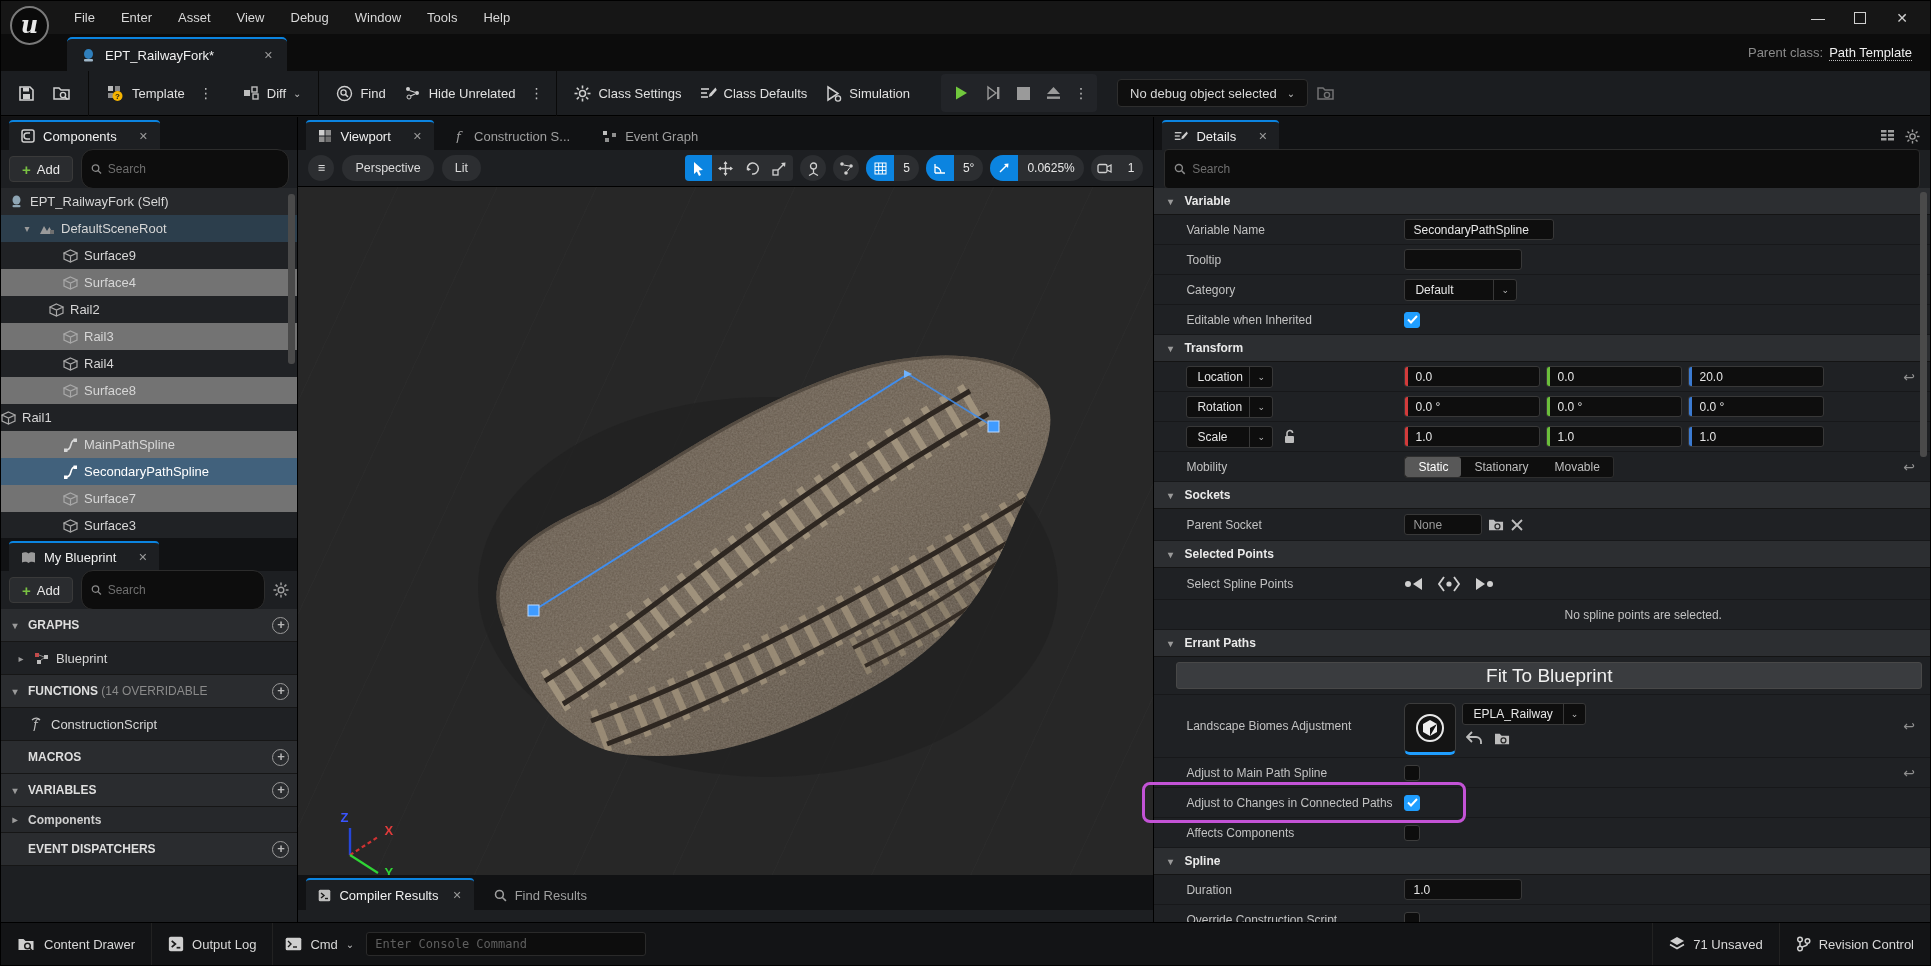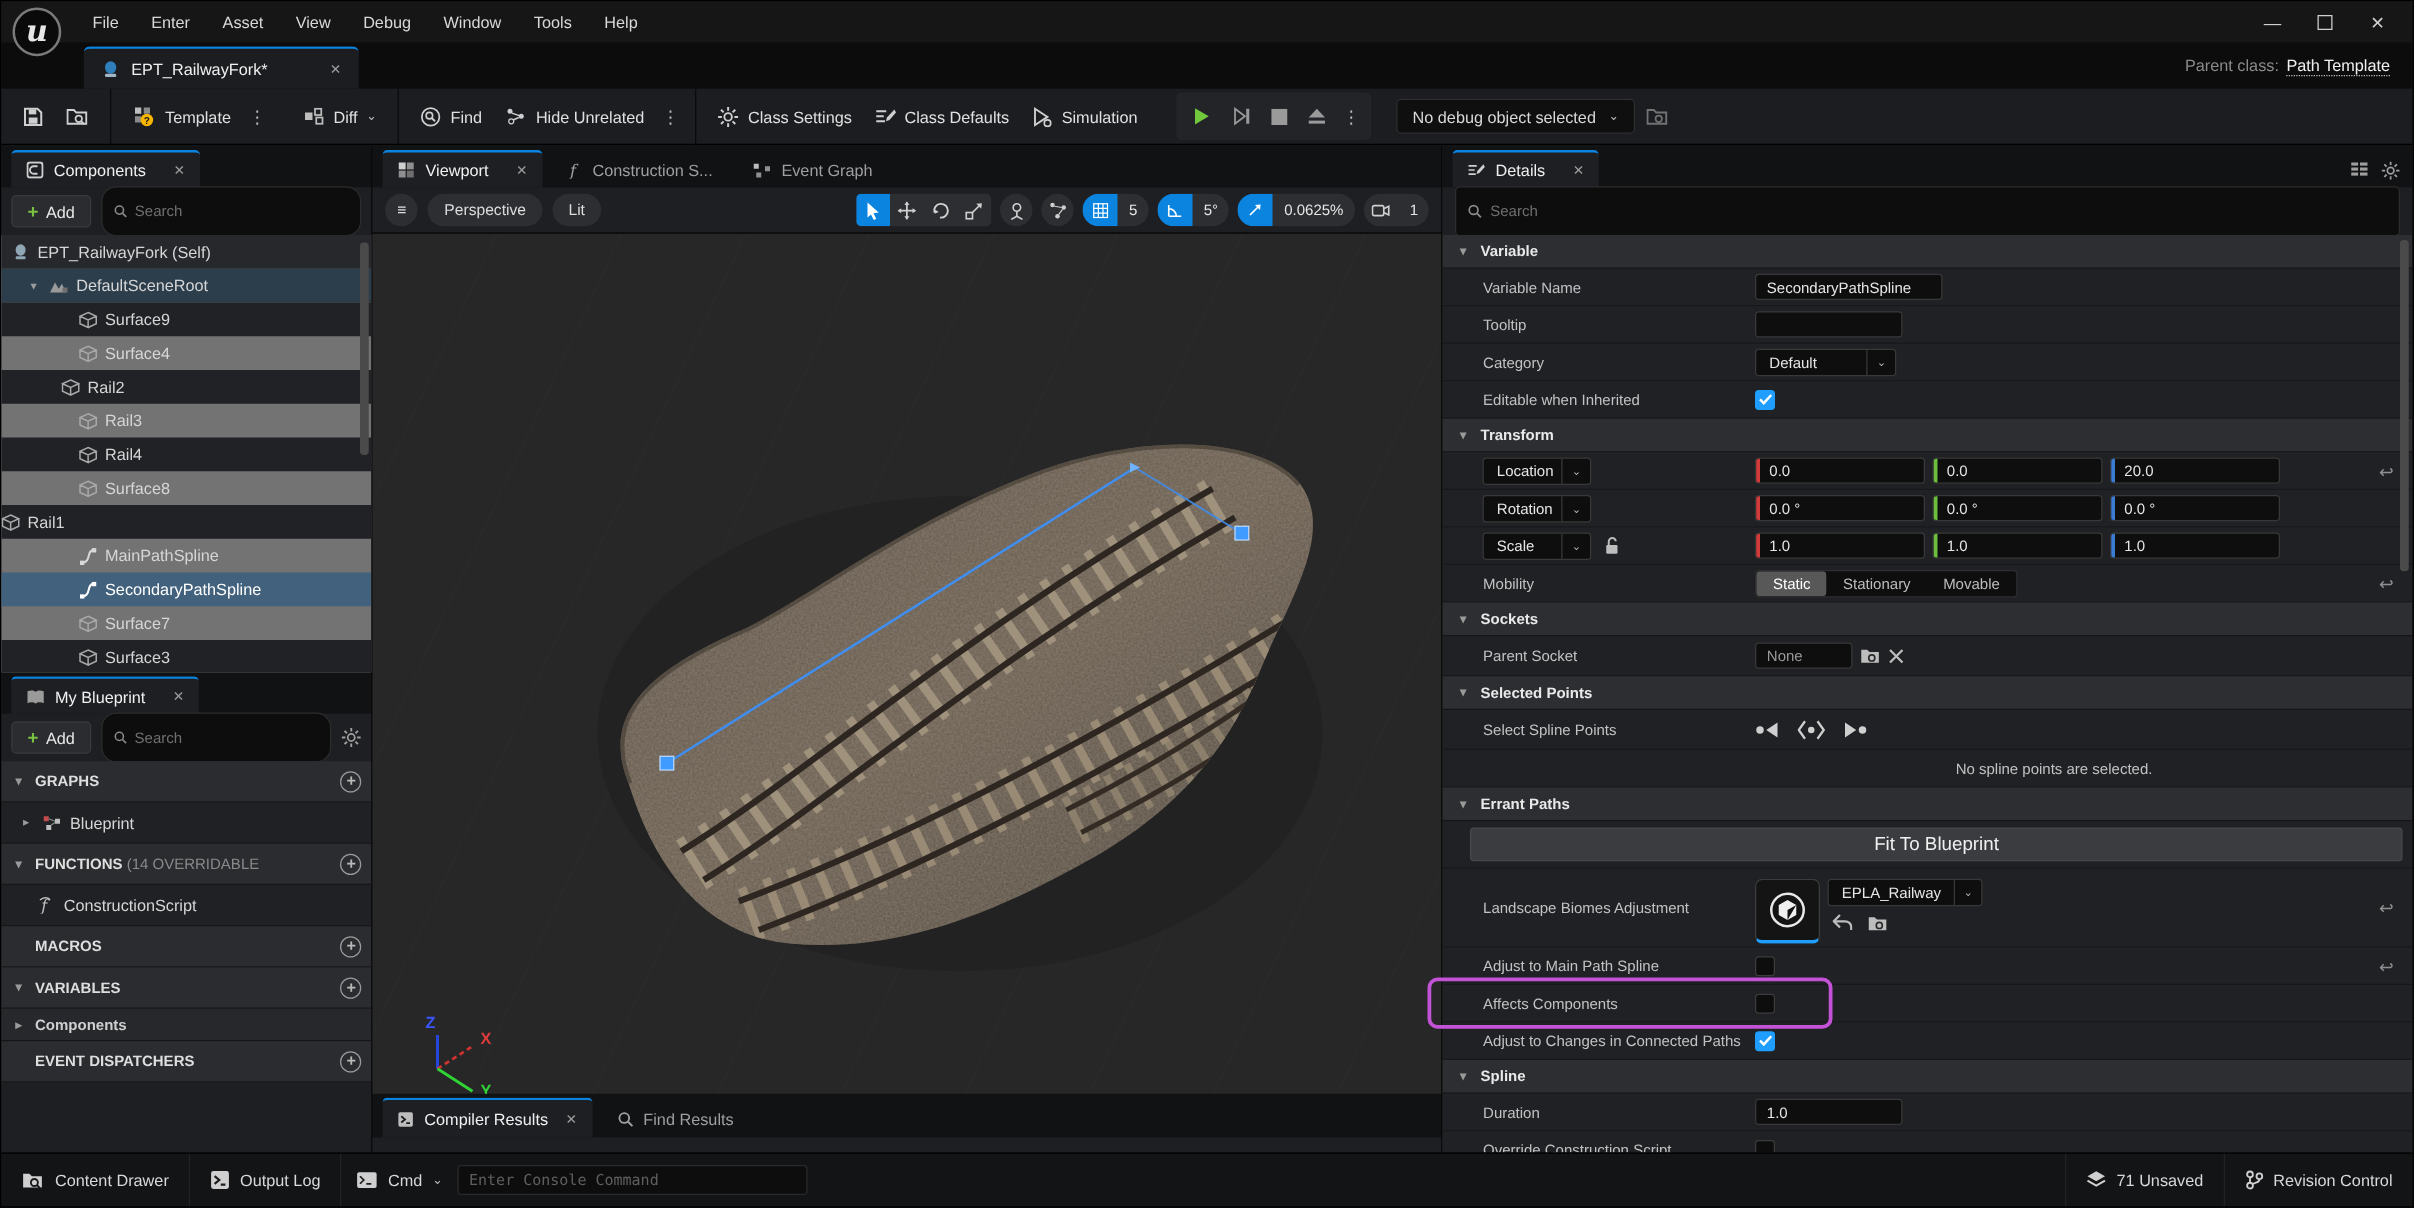--- a/index.html
+++ b/index.html
@@ -100,21 +100,21 @@
   .numf.r::before { background:#d23b3b; } .numf.g::before { background:#6bbf3c; } .numf.b::before { background:#3b7bd2; }
   .dropdown { background:#0e0e0e; border:1px solid #383838; border-radius:3px; height:22px; display:flex; align-items:center; font-size:12px; color:#e6e6e6; }
   .dropdown .dd-t { padding:0 10px; }
   .dropdown .dd-c { border-left:1px solid #383838; padding:0 7px; color:#bdbdbd; font-size:9px; height:100%; display:flex; align-items:center; }
   .cb { width:16px; height:16px; background:#0d0d0d; border:1px solid #3c3c3c; border-radius:3px; display:flex; align-items:center; justify-content:center; }
   .cb.on { background:#1f9eff; border-color:#1f9eff; }
   .mob { display:flex; background:#0e0e0e; border:1px solid #2e2e2e; border-radius:3px; overflow:hidden; height:22px; }
   .mob span { padding:0 13px; line-height:20px; font-size:12px; color:#bdbdbd; }
   .mob span.on { background:#585858; color:#fff; border-radius:3px; }
   .fitbtn-row { height:38px; display:flex; align-items:center; background:#1f2124; border-bottom:1px solid #17181a; padding:0 8px 0 22px; }
-  .fitbtn { flex:1; height:27px; background:#3a3c3f; border:1px solid #484848; border-radius:3px; color:#f0f0f0; font-size:15px; display:flex; align-items:center; justify-content:center; }
+  .fitbtn { flex:1; height:27px; background:#3a3c3f; border:1px solid #484848; border-radius:3px; color:#f0f0f0; font-size:19px; display:flex; align-items:center; justify-content:center; }
   .lrow { height:63px; }
   .thumb { width:52px; height:52px; background:#141414; border:1px solid #3c3c3c; border-bottom:3px solid #1f9eff; border-radius:6px; display:flex; align-items:center; justify-content:center; }
   .centermsg { justify-content:center; color:#c2c2c2; }
   .hl-box { position:absolute; left:1141px; top:781px; width:324px; height:41px; border:3px solid #c353d6; border-radius:8px; z-index:60; pointer-events:none; }
 
   
   .statusbar { position:absolute; bottom:0; left:0; right:0; height:43px; background:#131416; border-top:1px solid #000; display:flex; align-items:center; font-size:13px; }
   .sb-btn { display:flex; align-items:center; gap:8px; padding:0 16px; height:43px; color:#d8d8d8; border-right:1px solid #222; }
   .cmd-pill { display:flex; align-items:center; gap:8px; padding:0 12px; color:#d8d8d8; }
   .console-input { width:280px; background:#0d0d0d; border:1px solid #2a2a2a; border-radius:3px; height:24px; color:#9a9a9a; font-family:"DejaVu Sans Mono",monospace; font-size:12px; padding:0 8px; outline:none; }
@@ -926,34 +926,34 @@
           <span class="dreset">↩</span>
         </div>
         <div class="drow">
           <span class="dlabel">Adjust to Main Path Spline</span>
           <span class="dvalue">
               <span class="cb"></span>
             </span>
           <span class="dreset">↩</span>
         </div>
         <div class="drow">
-          <span class="dlabel">Affects Components</span>
-          <span class="dvalue">
-              <span class="cb"></span>
-            </span>
-          <span class="dreset"></span>
-        </div>
-        <div class="drow">
           <span class="dlabel">Adjust to Changes in Connected Paths</span>
           <span class="dvalue">
               <span class="cb on">
                 <svg width="11" height="9" viewBox="0 0 11 9">
                   <path d="M1 4.5 L4 7.5 L10 1" fill="none" stroke="#fff" stroke-width="2"></path>
                 </svg>
               </span>
+            </span>
+          <span class="dreset"></span>
+        </div>
+        <div class="drow">
+          <span class="dlabel">Affects Components</span>
+          <span class="dvalue">
+              <span class="cb"></span>
             </span>
           <span class="dreset"></span>
         </div>
 
         <div class="dsection">
             <span class="exp">▾</span>
             <span>Spline</span>
           </div>
         <div class="drow">
           <span class="dlabel">Duration</span>

